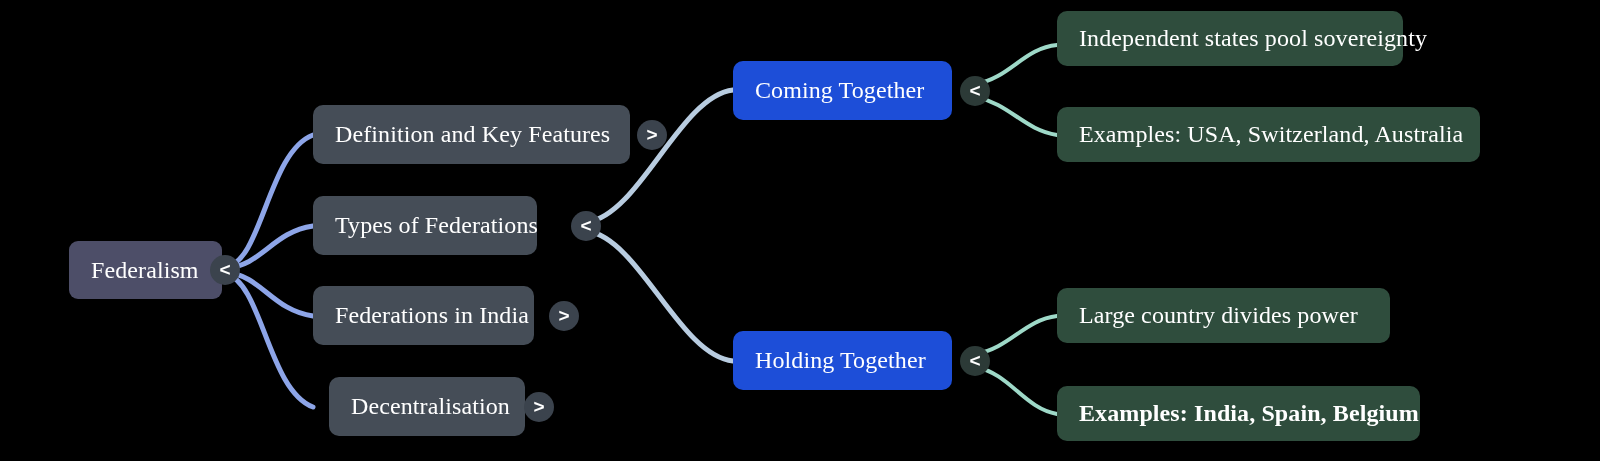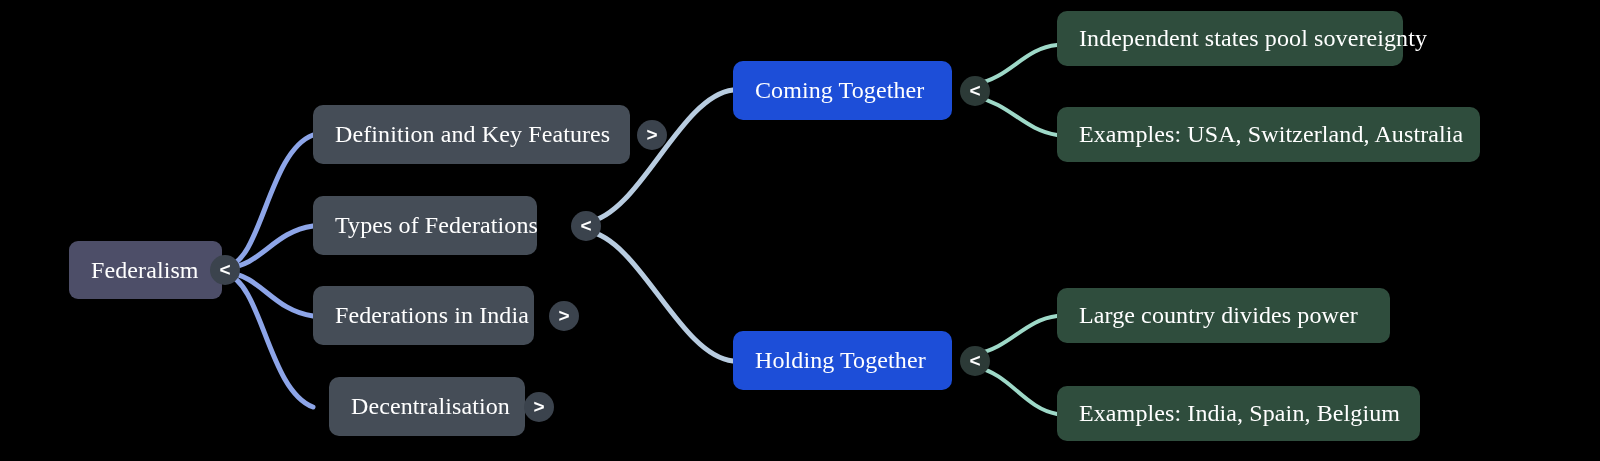--- a/index.html
+++ b/index.html
@@ -137,18 +137,18 @@
       </div>
       <div class="node node-leaf" style="left: 1057px; top: 11px; width: 346px; height: 55px;">
         <span>Independent states pool sovereignty</span>
       </div>
       <div class="node node-leaf" style="left: 1057px; top: 107px; width: 423px; height: 55px;">
         <span>Examples: USA, Switzerland, Australia</span>
       </div>
       <div class="node node-leaf" style="left: 1057px; top: 288px; width: 333px; height: 55px;">
         <span>Large country divides power</span>
       </div>
-      <div class="node node-leaf" style="left: 1057px; top: 386px; width: 363px; height: 55px;">
+      <div class="node node-leaf" style="left: 1057px; top: 386px; width: 363px; height: 55px; font-weight: bold;">
         <span>Examples: India, Spain, Belgium</span>
       </div>
     </div>
 
 </div>
 
 </body></html>

